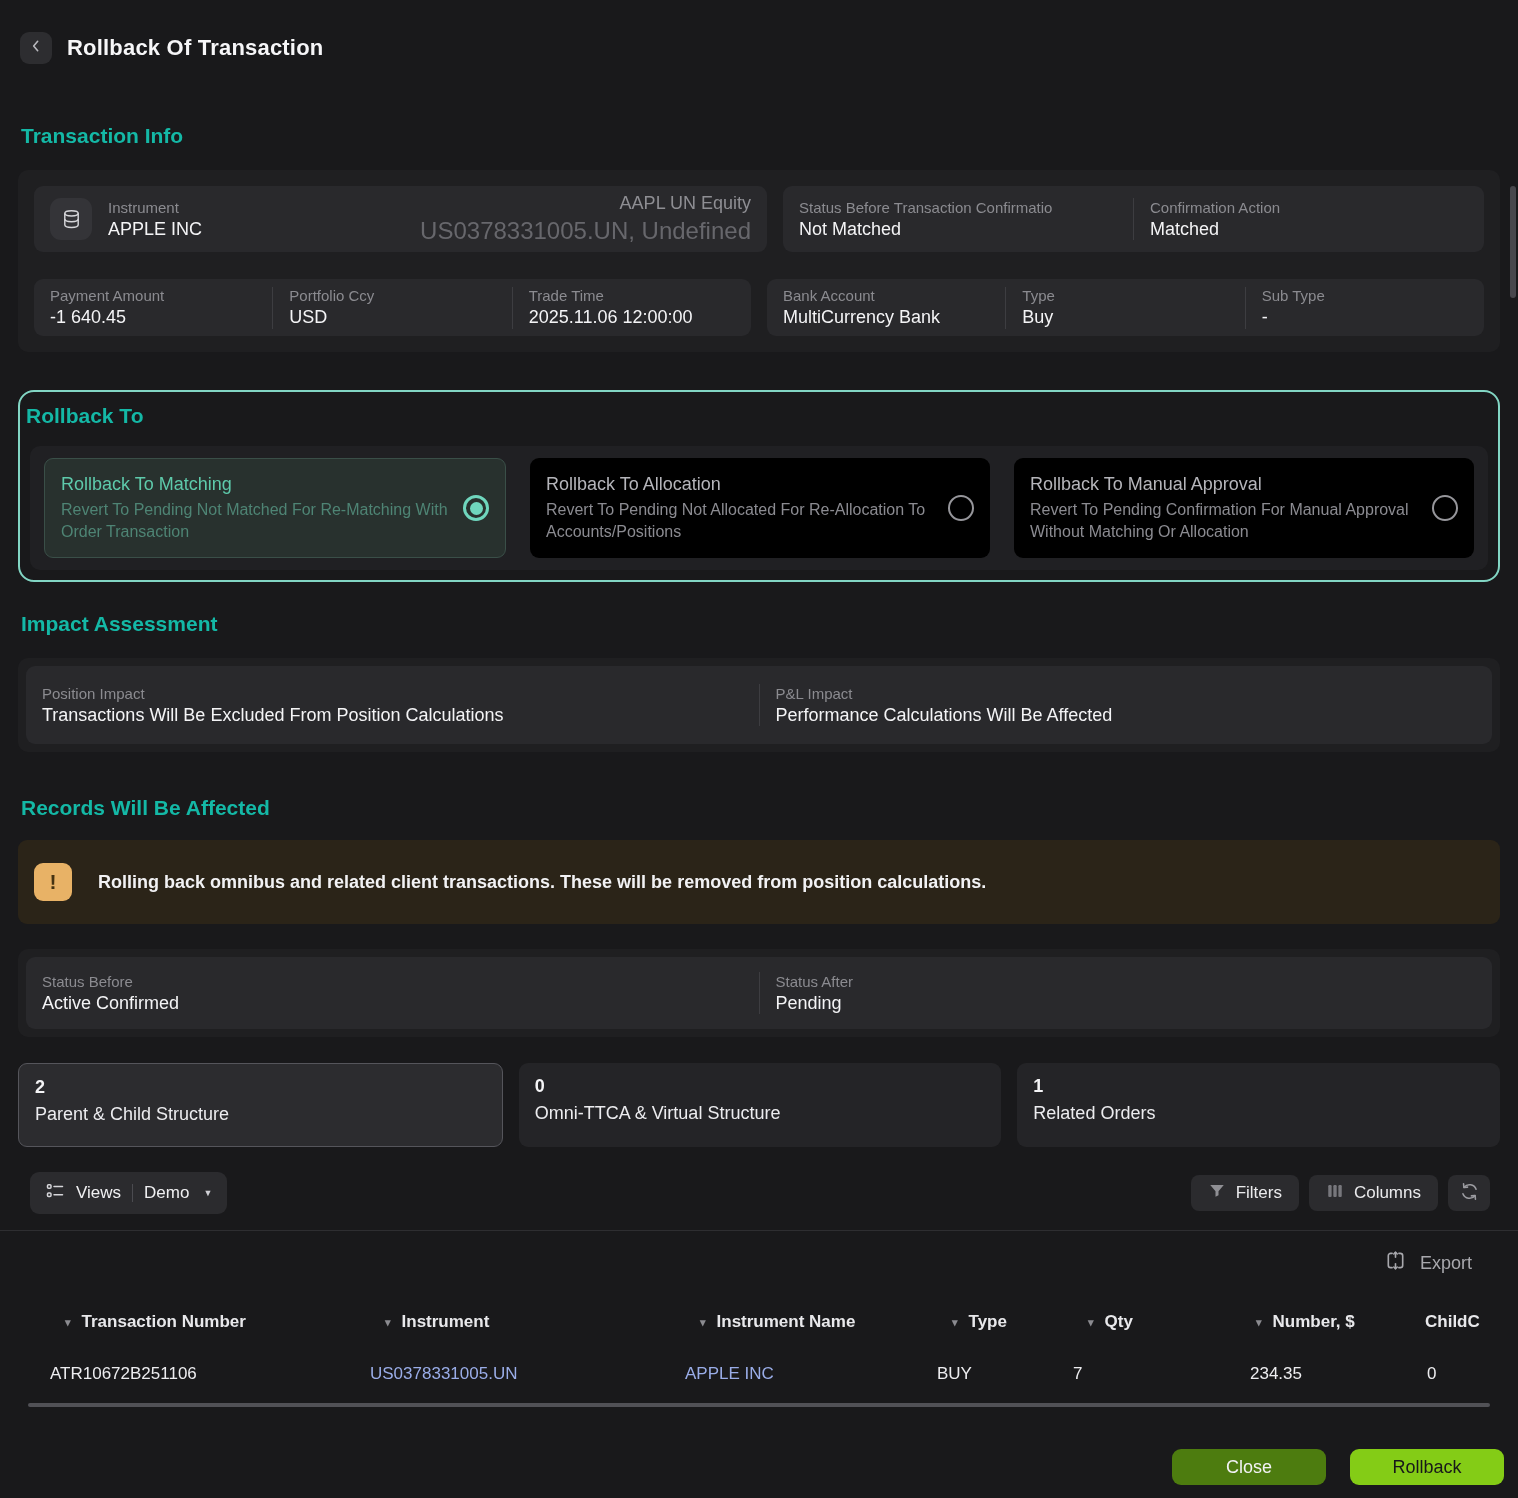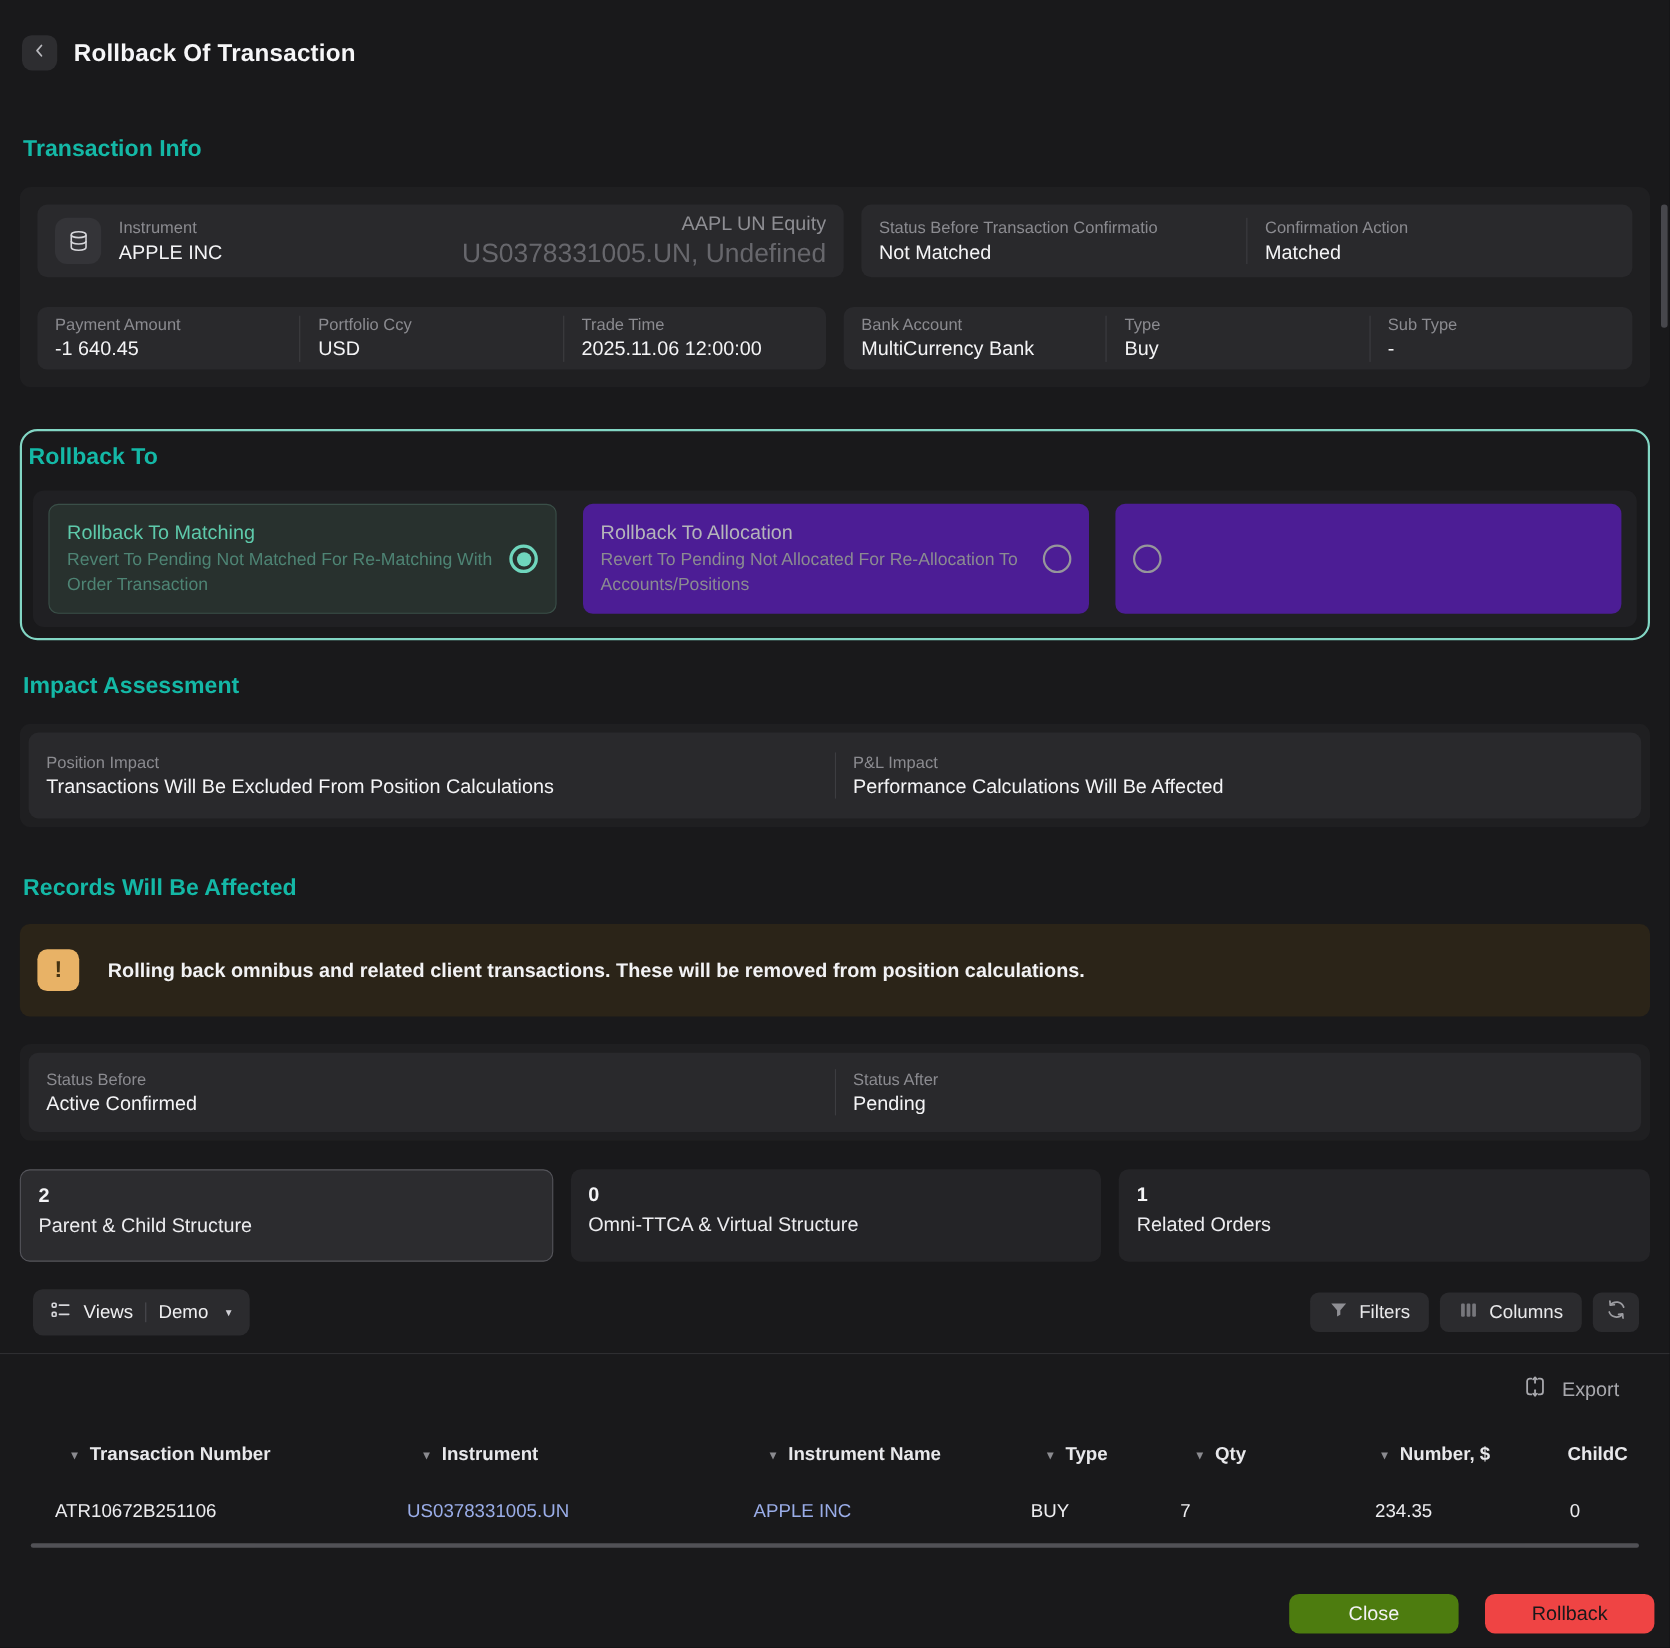--- a/index.html
+++ b/index.html
@@ -36,21 +36,21 @@
 
   .fields-card { display:flex; align-items:center; height:66px; }
   .fields-card.h57 { height:57px; }
   .fields-card .fld { padding:0 16px; flex:1; }
   .vdiv { width:1px; background:#3d3d41; height:42px; flex:none; }
 
   
   .rollback-box { margin-top:38px; border:2px solid #82d6c4; border-radius:16px; padding:12px 4px 10px; }
   .rollback-box h2 { margin-left:2px; }
   .options-panel { margin:18px 6px 0; background:#202023; border-radius:10px; padding:12px 14px; display:flex; gap:24px; }
-  .opt { flex:1; border-radius:9px; background:#4c1d95; padding:14px 16px; display:flex; align-items:center; gap:14px; height:100px; cursor:pointer; }
+  .opt { flex:1; border-radius:9px; background:#000000; padding:14px 16px; display:flex; align-items:center; gap:14px; height:100px; cursor:pointer; }
   .opt .txt { display:flex; flex-direction:column; gap:4px; flex:1; }
   .opt .t { font-size:18px; color:#b5b5ba; }
   .opt .d { font-size:16px; color:#8b8b91; line-height:1.32; }
   .opt.sel { background:#28312e; border:1px solid #3a4f48; }
   .opt.sel .t { color:#5ecaab; }
   .opt.sel .d { color:#4e8474; }
   .radio { width:26px; height:26px; border-radius:50%; border:2px solid #96969b; flex:none; }
   .radio.sel { border:3px solid #6fd6bd; display:flex; align-items:center; justify-content:center; }
   .radio.sel::after { content:""; width:13px; height:13px; border-radius:50%; background:#6fd6bd; }
 
@@ -96,21 +96,21 @@
   .td { padding-left:2px; color:#ededf0; }
   .td.c6 { padding-left:11px; }
   .td.c7 { padding-left:16px; }
   .link { color:#9aade8; cursor:pointer; }
   .hbar { margin:10px 0 0 28px; width:1462px; height:4px; border-radius:2px; background:#515156; }
 
   
   .footer { position:absolute; right:14px; bottom:13px; display:flex; gap:24px; }
   .btn { width:154px; height:36px; border-radius:9px; display:flex; align-items:center; justify-content:center; font-size:18px; cursor:pointer; }
   .btn.close { background:#4d7c0f; color:#f2f2f4; }
-  .btn.rollback { background:#ef4444; color:#18181a; }
+  .btn.rollback { background:#84cc16; color:#18181a; }
 
   .vthumb { position:absolute; right:2px; top:186px; width:6px; height:112px; border-radius:3px; background:#47474c; }
 </style>
 </head>
 <body>
 
 <div class="page">
 
   <div class="header">
     <div class="back-btn">
@@ -205,20 +205,24 @@
           <div class="radio sel"></div>
         </div>
         <div class="opt">
           <div class="txt">
             <span class="t">Rollback To Allocation</span>
             <span class="d">Revert To Pending Not Allocated For Re-Allocation To Accounts/Positions</span>
           </div>
           <div class="radio"></div>
         </div>
         <div class="opt">
+          <div class="txt">
+            <span class="t">Rollback To Manual Approval</span>
+            <span class="d">Revert To Pending Confirmation For Manual Approval Without Matching Or Allocation</span>
+          </div>
           <div class="radio"></div>
         </div>
       </div>
     </section>
 
     <h2 class="sec" id="h-impact">Impact Assessment</h2>
     <section class="panel impact-panel">
       <div class="card fields-card impact-card">
         <div class="fld">
           <span class="lbl">Position Impact</span>

